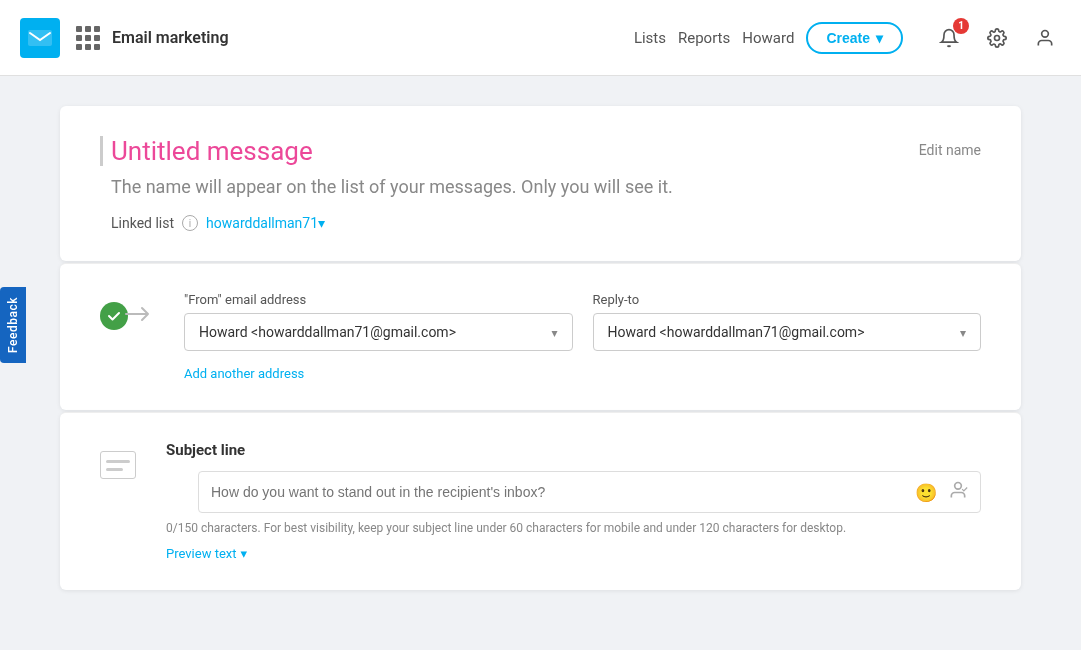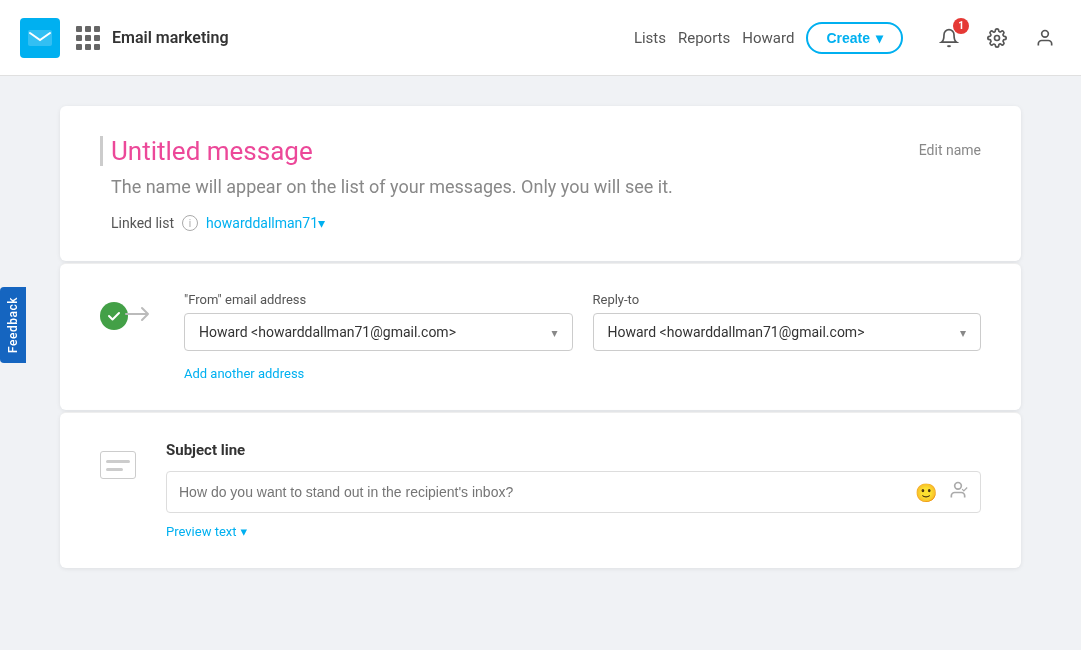--- a/index.html
+++ b/index.html
@@ -130,20 +130,21 @@
     .line { height: 3px; background: #ccc; border-radius: 2px; }
     .line1 { width: 100%; }
     .line2 { width: 70%; }
     .subject-content { flex: 1; }
     .subject-section-label { font-size: 15px; font-weight: 700; color: #333; margin-bottom: 12px; }
     .subject-input-wrapper {
       border: 1px solid #ddd; border-radius: 4px;
       display: flex; align-items: center;
       padding: 0 12px;
       margin-bottom: 8px;
+      margin-left: 32px;
     }
     .subject-input {
       flex: 1; border: none; outline: none;
       font-size: 14px; color: #aaa; padding: 12px 0;
       background: transparent;
     }
     .input-icons { display: flex; gap: 10px; align-items: center; }
     .emoji-btn { font-size: 18px; cursor: pointer; color: #aaa; }
     .person-btn { font-size: 16px; cursor: pointer; color: #aaa; }
     .char-count { font-size: 12px; color: #888; margin-bottom: 8px; }
@@ -299,20 +300,21 @@
           <span class="emoji-btn">🙂</span>
           <span class="person-btn">
             <svg width="20" height="20" viewBox="0 0 24 24" fill="none" stroke="#aaa" stroke-width="2">
               <path d="M20 21v-2a4 4 0 0 0-4-4H8a4 4 0 0 0-4 4v2"></path>
               <circle cx="12" cy="7" r="4"></circle>
               <path d="M17 11l2 2 4-4" stroke="#aaa" stroke-width="1.5"></path>
             </svg>
           </span>
         </div>
       </div>
+      <div class="char-count">0/150 characters. For best visibility, keep your subject line under 60 characters for mobile and under 120 characters for desktop.</div>
       <span class="preview-link">
         <span>Preview text</span>
         <span>▾</span>
       </span>
     </div>
   </div>
 
 </div>
 
 </body></html>

